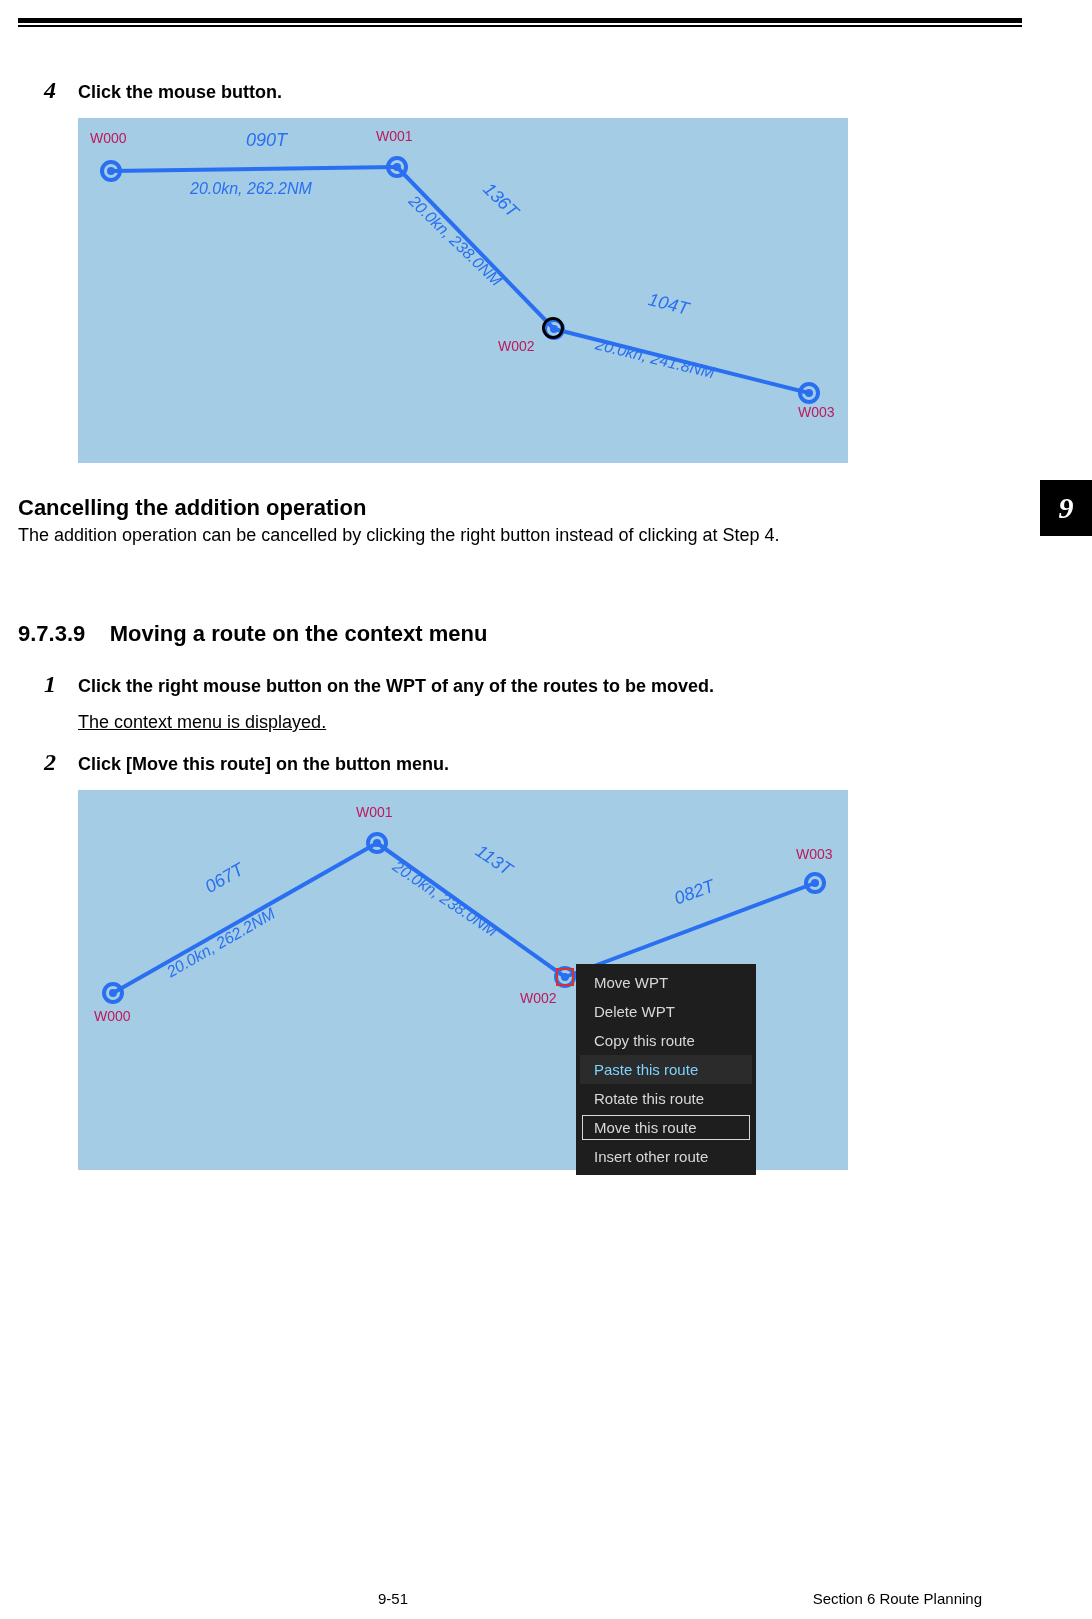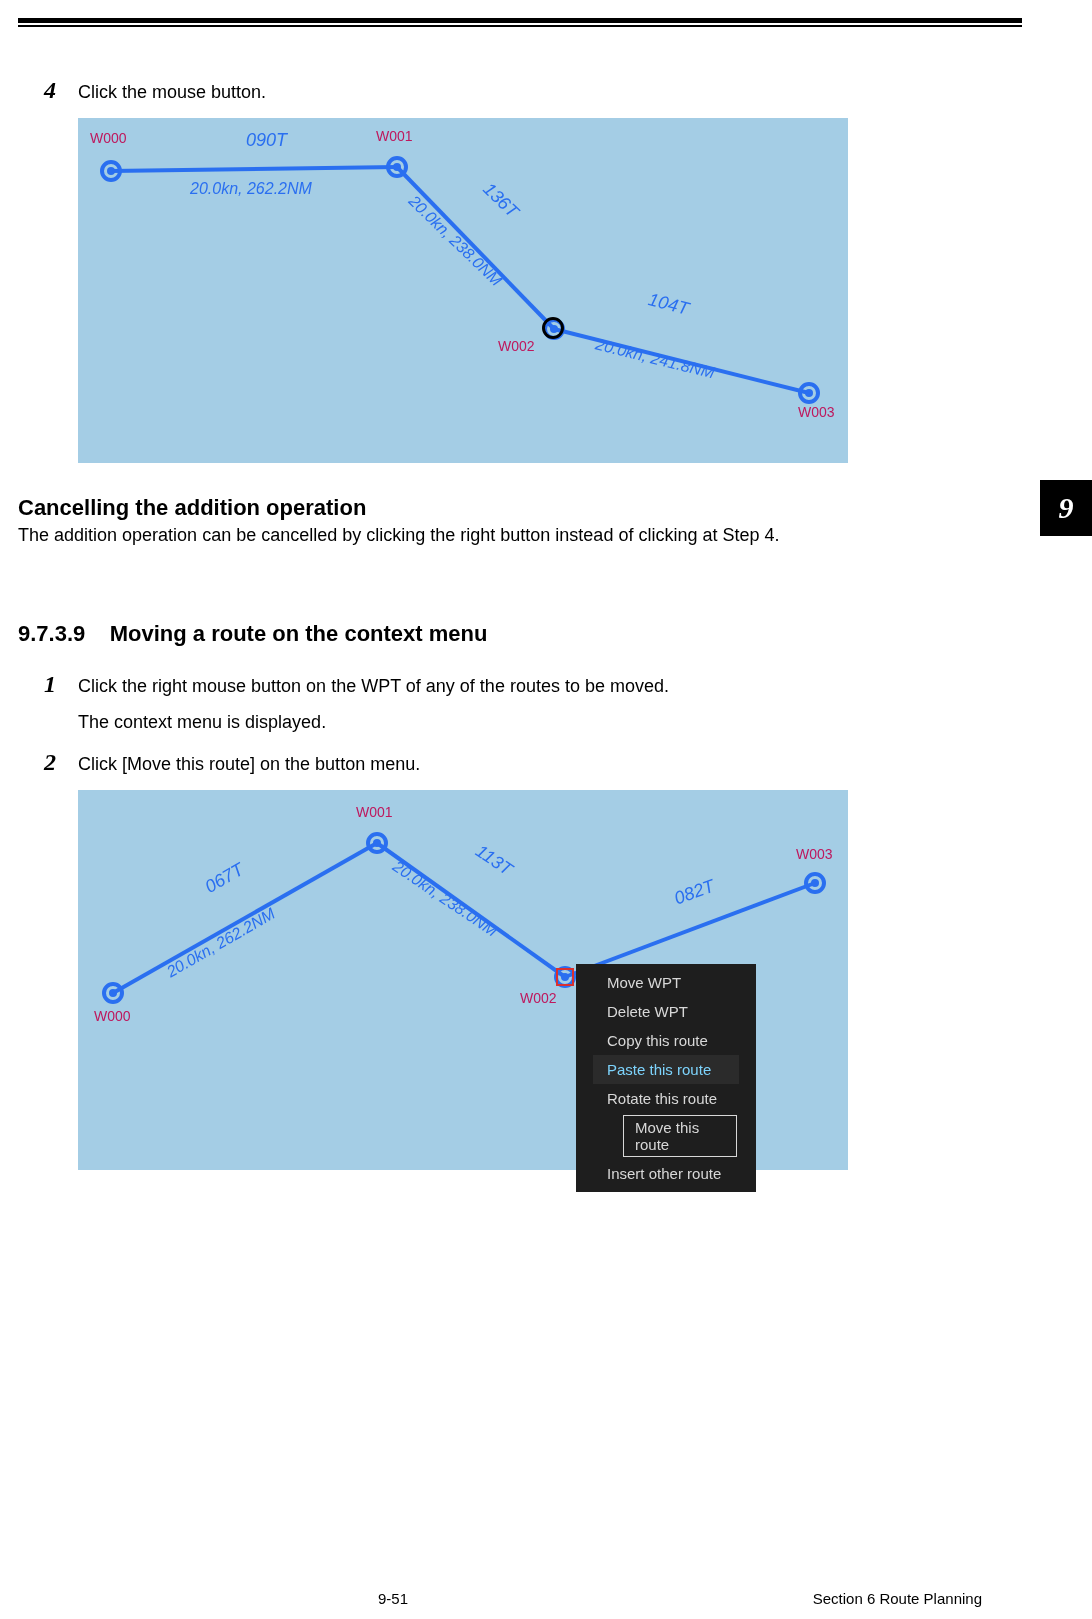--- a/index.html
+++ b/index.html
@@ -2,39 +2,39 @@
 <html><head>
 <meta charset="utf-8">
 <style>
   * { box-sizing: border-box; margin: 0; padding: 0; }
   body { font-family: Arial, Helvetica, sans-serif; background: #fff; color: #000; width: 1092px; }
   .page { padding: 18px 70px 30px 18px; position: relative; }
   .top-rule { border-top: 5px solid #000; margin: 0 0 2px 0; }
   .sub-rule { border-top: 2px solid #000; margin-bottom: 50px; }
   .step-row { display: flex; align-items: baseline; gap: 22px; margin-left: 12px; margin-bottom: 14px; }
   .step-num { font-size: 24px; font-weight: bold; font-style: italic; font-family: Georgia, 'Times New Roman', serif; width: 26px; text-align: right; }
-  .step-text { font-size: 18px; font-weight: normal; }
-  .step-desc { font-size: 18px; margin-left: 60px; margin-top: 2px; margin-bottom: 16px; }
+  .step-text { font-size: 18px; font-weight: bold; }
+  .step-desc { font-size: 18px; margin-left: 60px; margin-top: 2px; margin-bottom: 16px; text-decoration: underline; }
   .diagram-wrap { margin-left: 60px; margin-bottom: 32px; }
   .diagram1 { width: 770px; height: 345px; background: #a4cde5; position: relative; }
   .diagram2 { width: 770px; height: 380px; background: #a4cde5; position: relative; }
   .wpt { position: absolute; width: 22px; height: 22px; border: 4px solid #2a6ff0; border-radius: 50%; background: transparent; }
   .wpt-inner { position:absolute; left:50%; top:50%; width:8px; height:8px; background:#2a6ff0; border-radius:50%; transform:translate(-50%,-50%); }
   .wpt-label { position: absolute; font-size: 14px; color: #be185d; white-space: nowrap; }
   .leg-label { position: absolute; font-size: 18px; color: #2a6ff0; white-space: nowrap; font-style: italic; }
   .leg-info { position: absolute; font-size: 16px; color: #2a6ff0; white-space: nowrap; font-style: italic; }
   svg.route-lines { position: absolute; top:0; left:0; width:100%; height:100%; pointer-events:none; }
   .thumb-tab { position: absolute; right: 0; top: 480px; width: 52px; height: 56px; background: #000; color: #fff; font-size: 30px; font-weight: bold; font-style: italic; display:flex; align-items:center; justify-content:center; font-family: Georgia, serif; }
   .h2 { font-size: 22px; font-weight: bold; margin-top: 28px; margin-bottom: 1px; }
   .body-text { font-size: 18px; line-height: 1.5; }
   .section-head { font-size: 22px; font-weight: bold; margin-top: 72px; margin-bottom: 24px; }
-  .ctx-menu { position:absolute; background:#1e1e1e; color:#d8d8d8; font-size:15px; padding:4px 17px; width:180px; }
+  .ctx-menu { position:absolute; background:#1e1e1e; color:#d8d8d8; font-size:15px; padding:4px 4px; width:180px; }
   .ctx-item { padding:6px 14px; }
   .ctx-item.disabled { color:#7dd3fc; background:#2b2b2b; }
-  .ctx-item.selected { outline:1px solid #d8d8d8; outline-offset:-3px;margin-left:28px; }
+  .ctx-item.selected { outline:1px solid #d8d8d8; outline-offset:-3px; }
   .sel-box { position:absolute; border:2px solid #d93030; width:18px; height:18px; }
   .cursor-black { position:absolute; width:22px; height:22px; border:3px solid #000; border-radius:50%; }
   .footer { display:flex; justify-content:space-between; font-size:15px; margin:420px 40px 0 360px; }
 </style>
 </head>
 <body>
 
 <div class="page">
 
   <div class="top-rule"></div>

